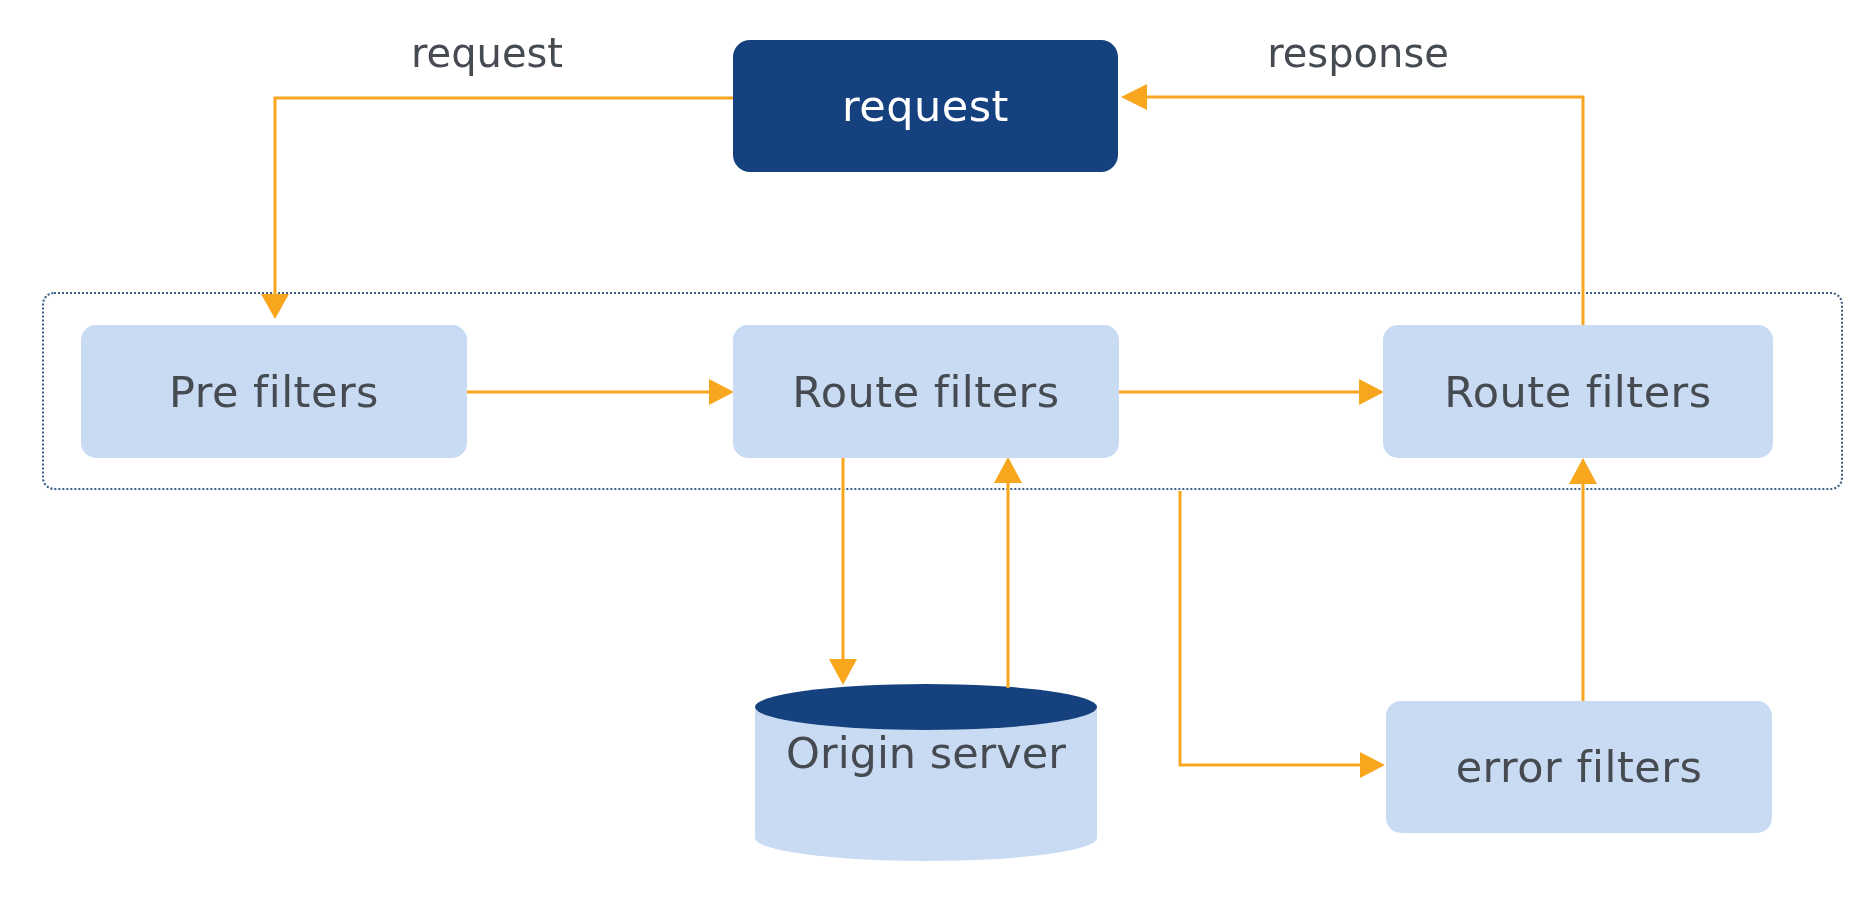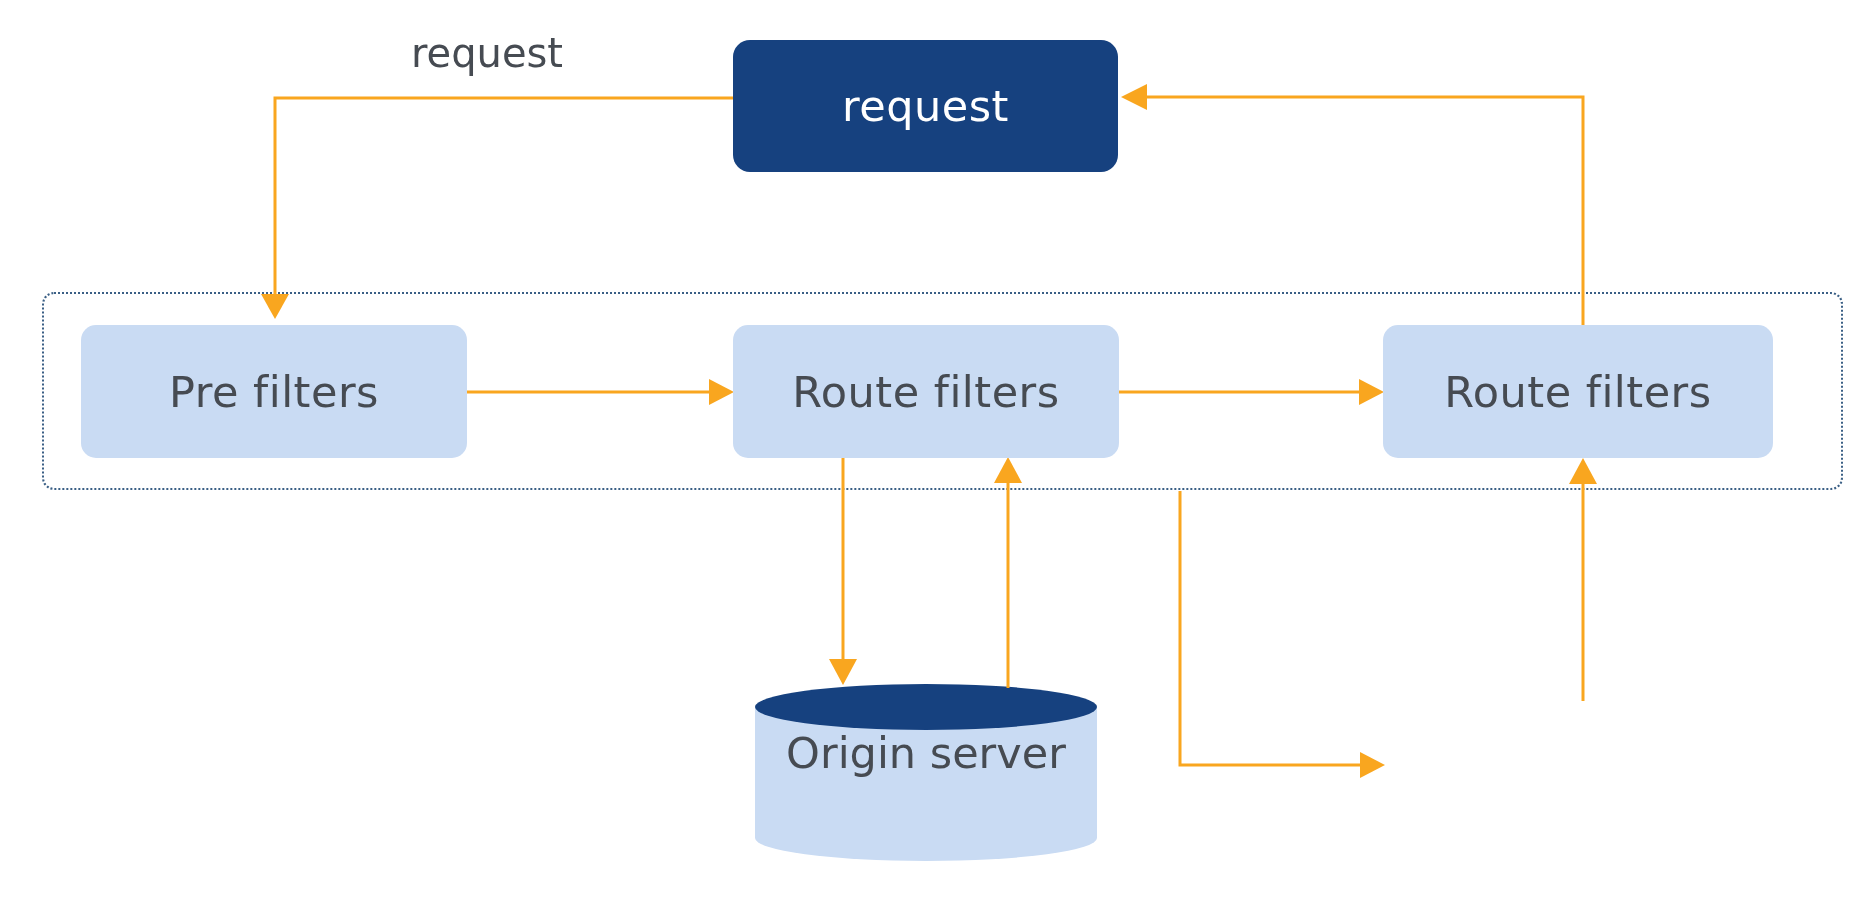--- a/index.html
+++ b/index.html
@@ -130,20 +130,24 @@
   </div>
 
   <div class="node node--route">
     <span>Route filters</span>
   </div>
 
   <div class="node node--post">
     <span>Route filters</span>
   </div>
 
+  <div class="node node--error">
+    <span>error filters</span>
+  </div>
 
   <div class="origin-label">
     <span>Origin server</span>
   </div>
 
   <div class="edge-label edge-label--request">request</div>
+  <div class="edge-label edge-label--response">response</div>
 
 </div>
 
 </body></html>

